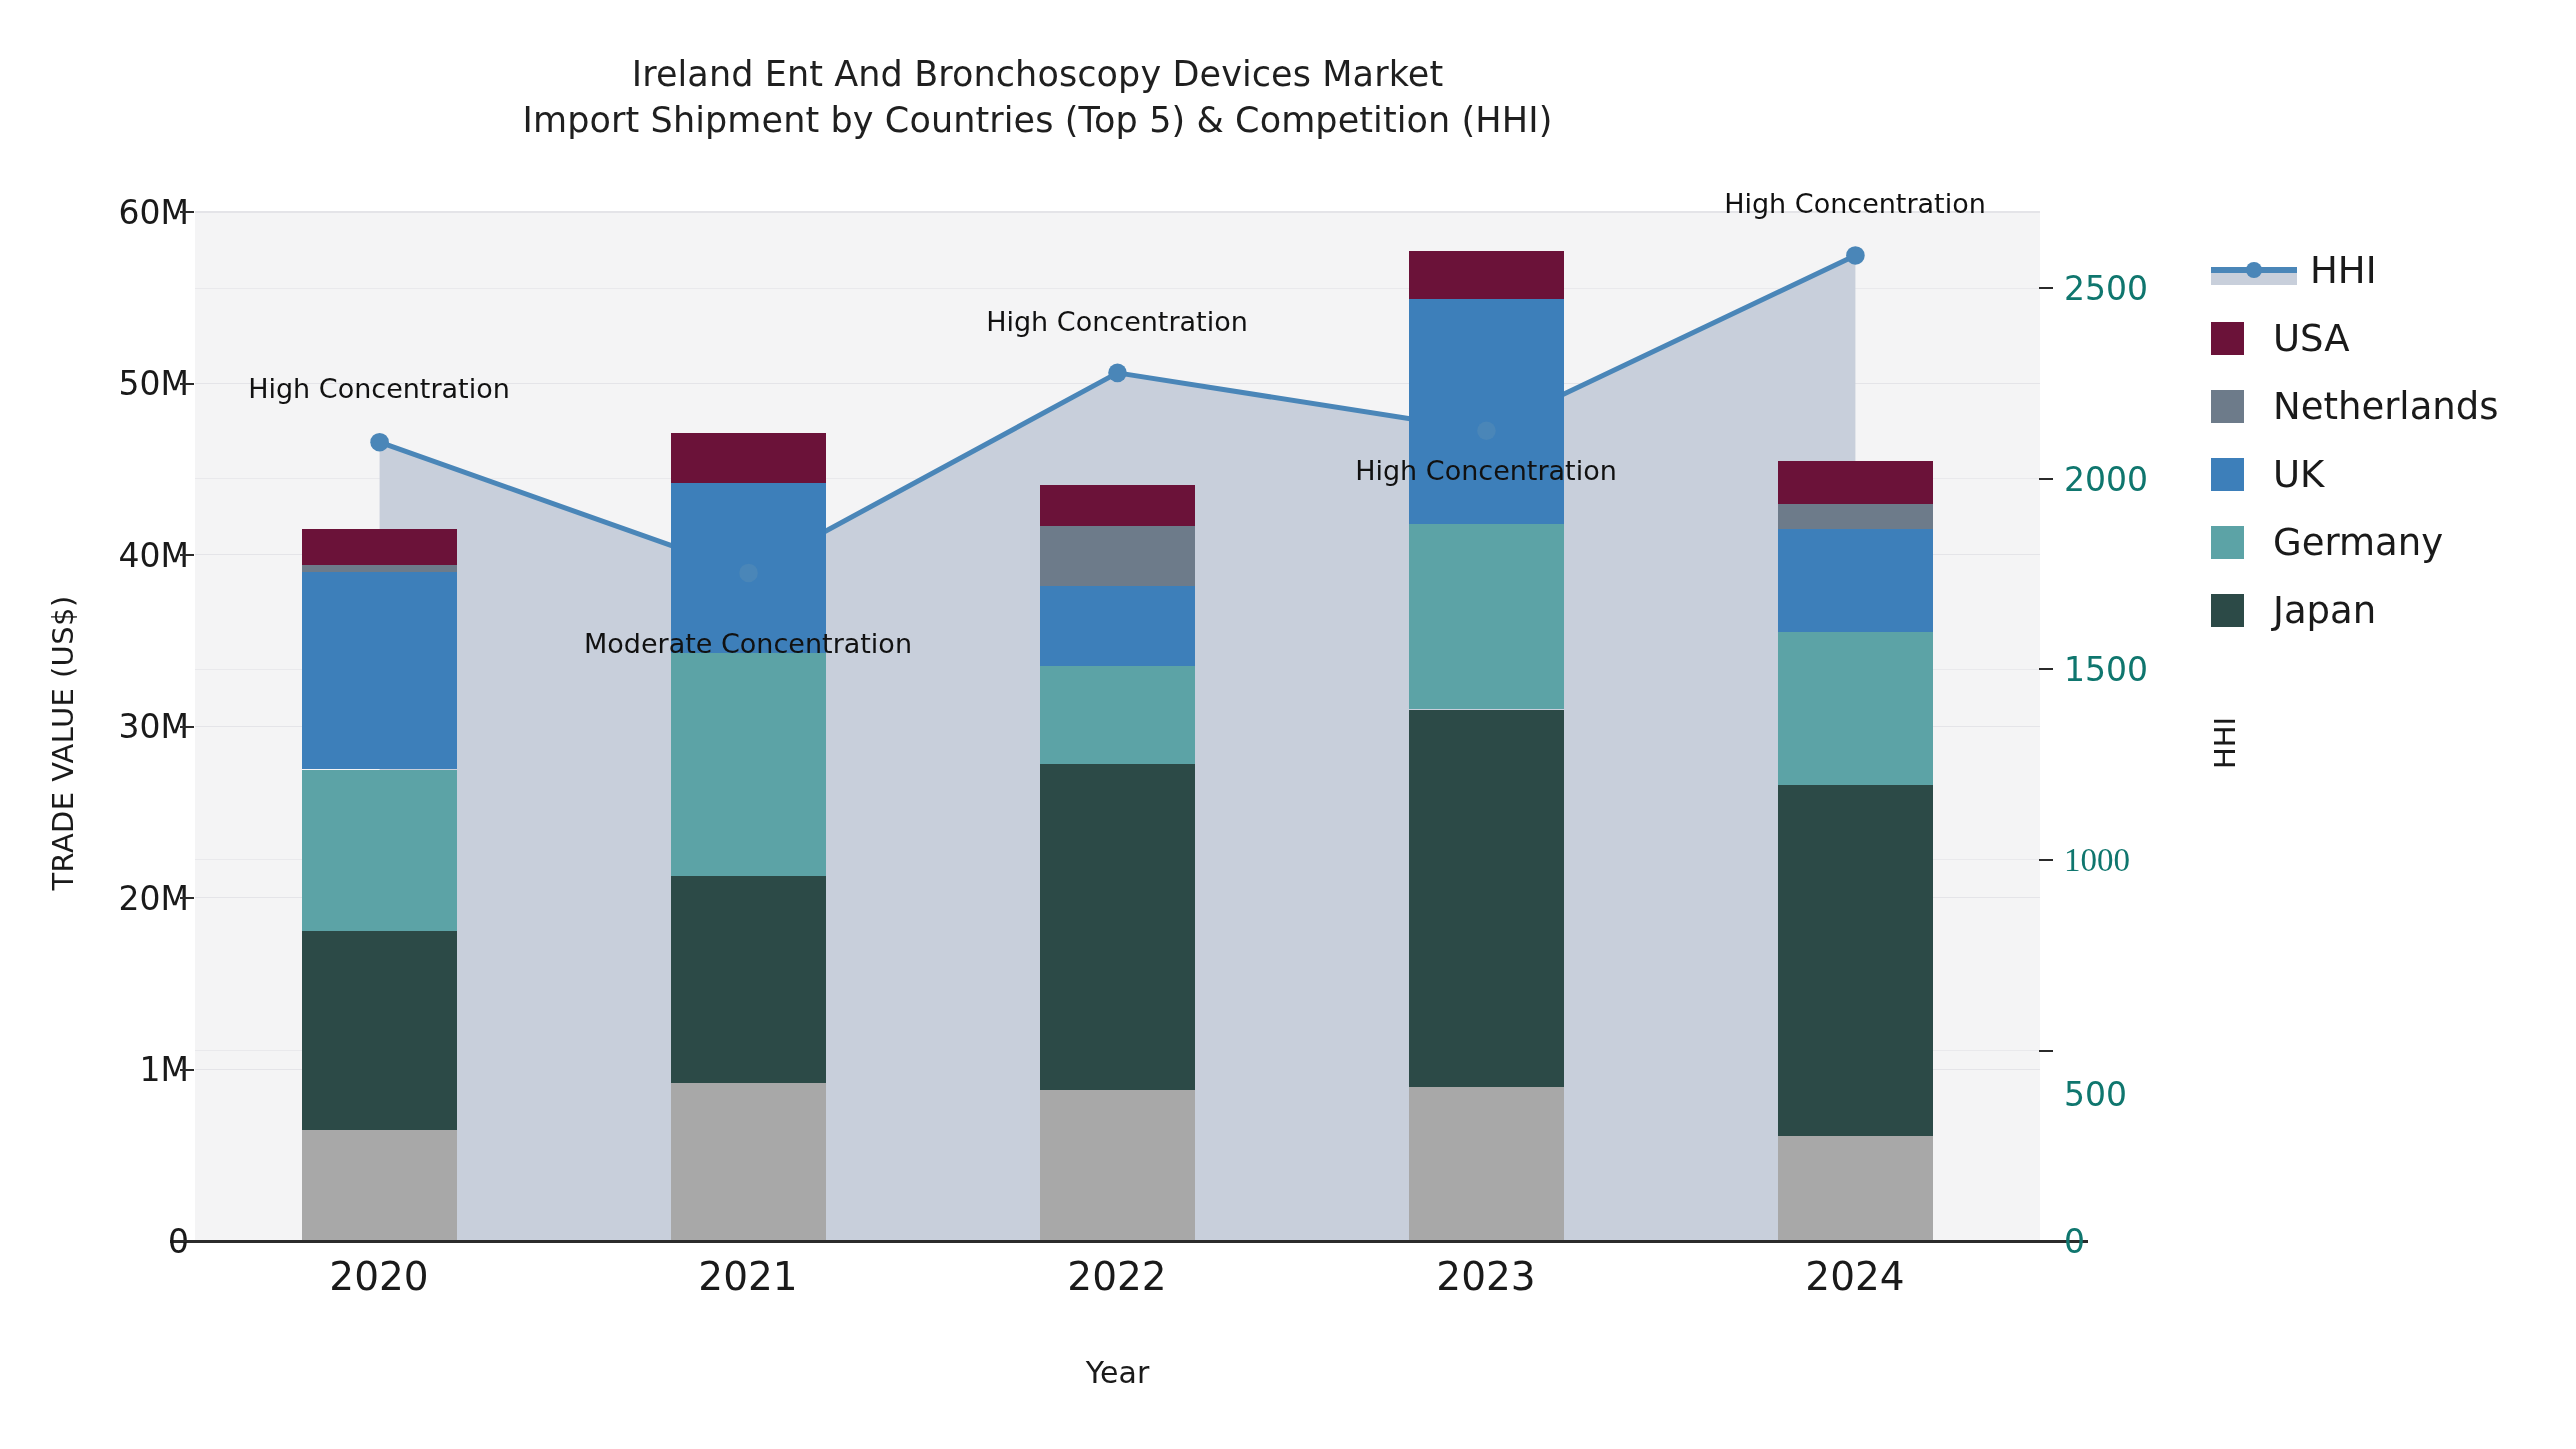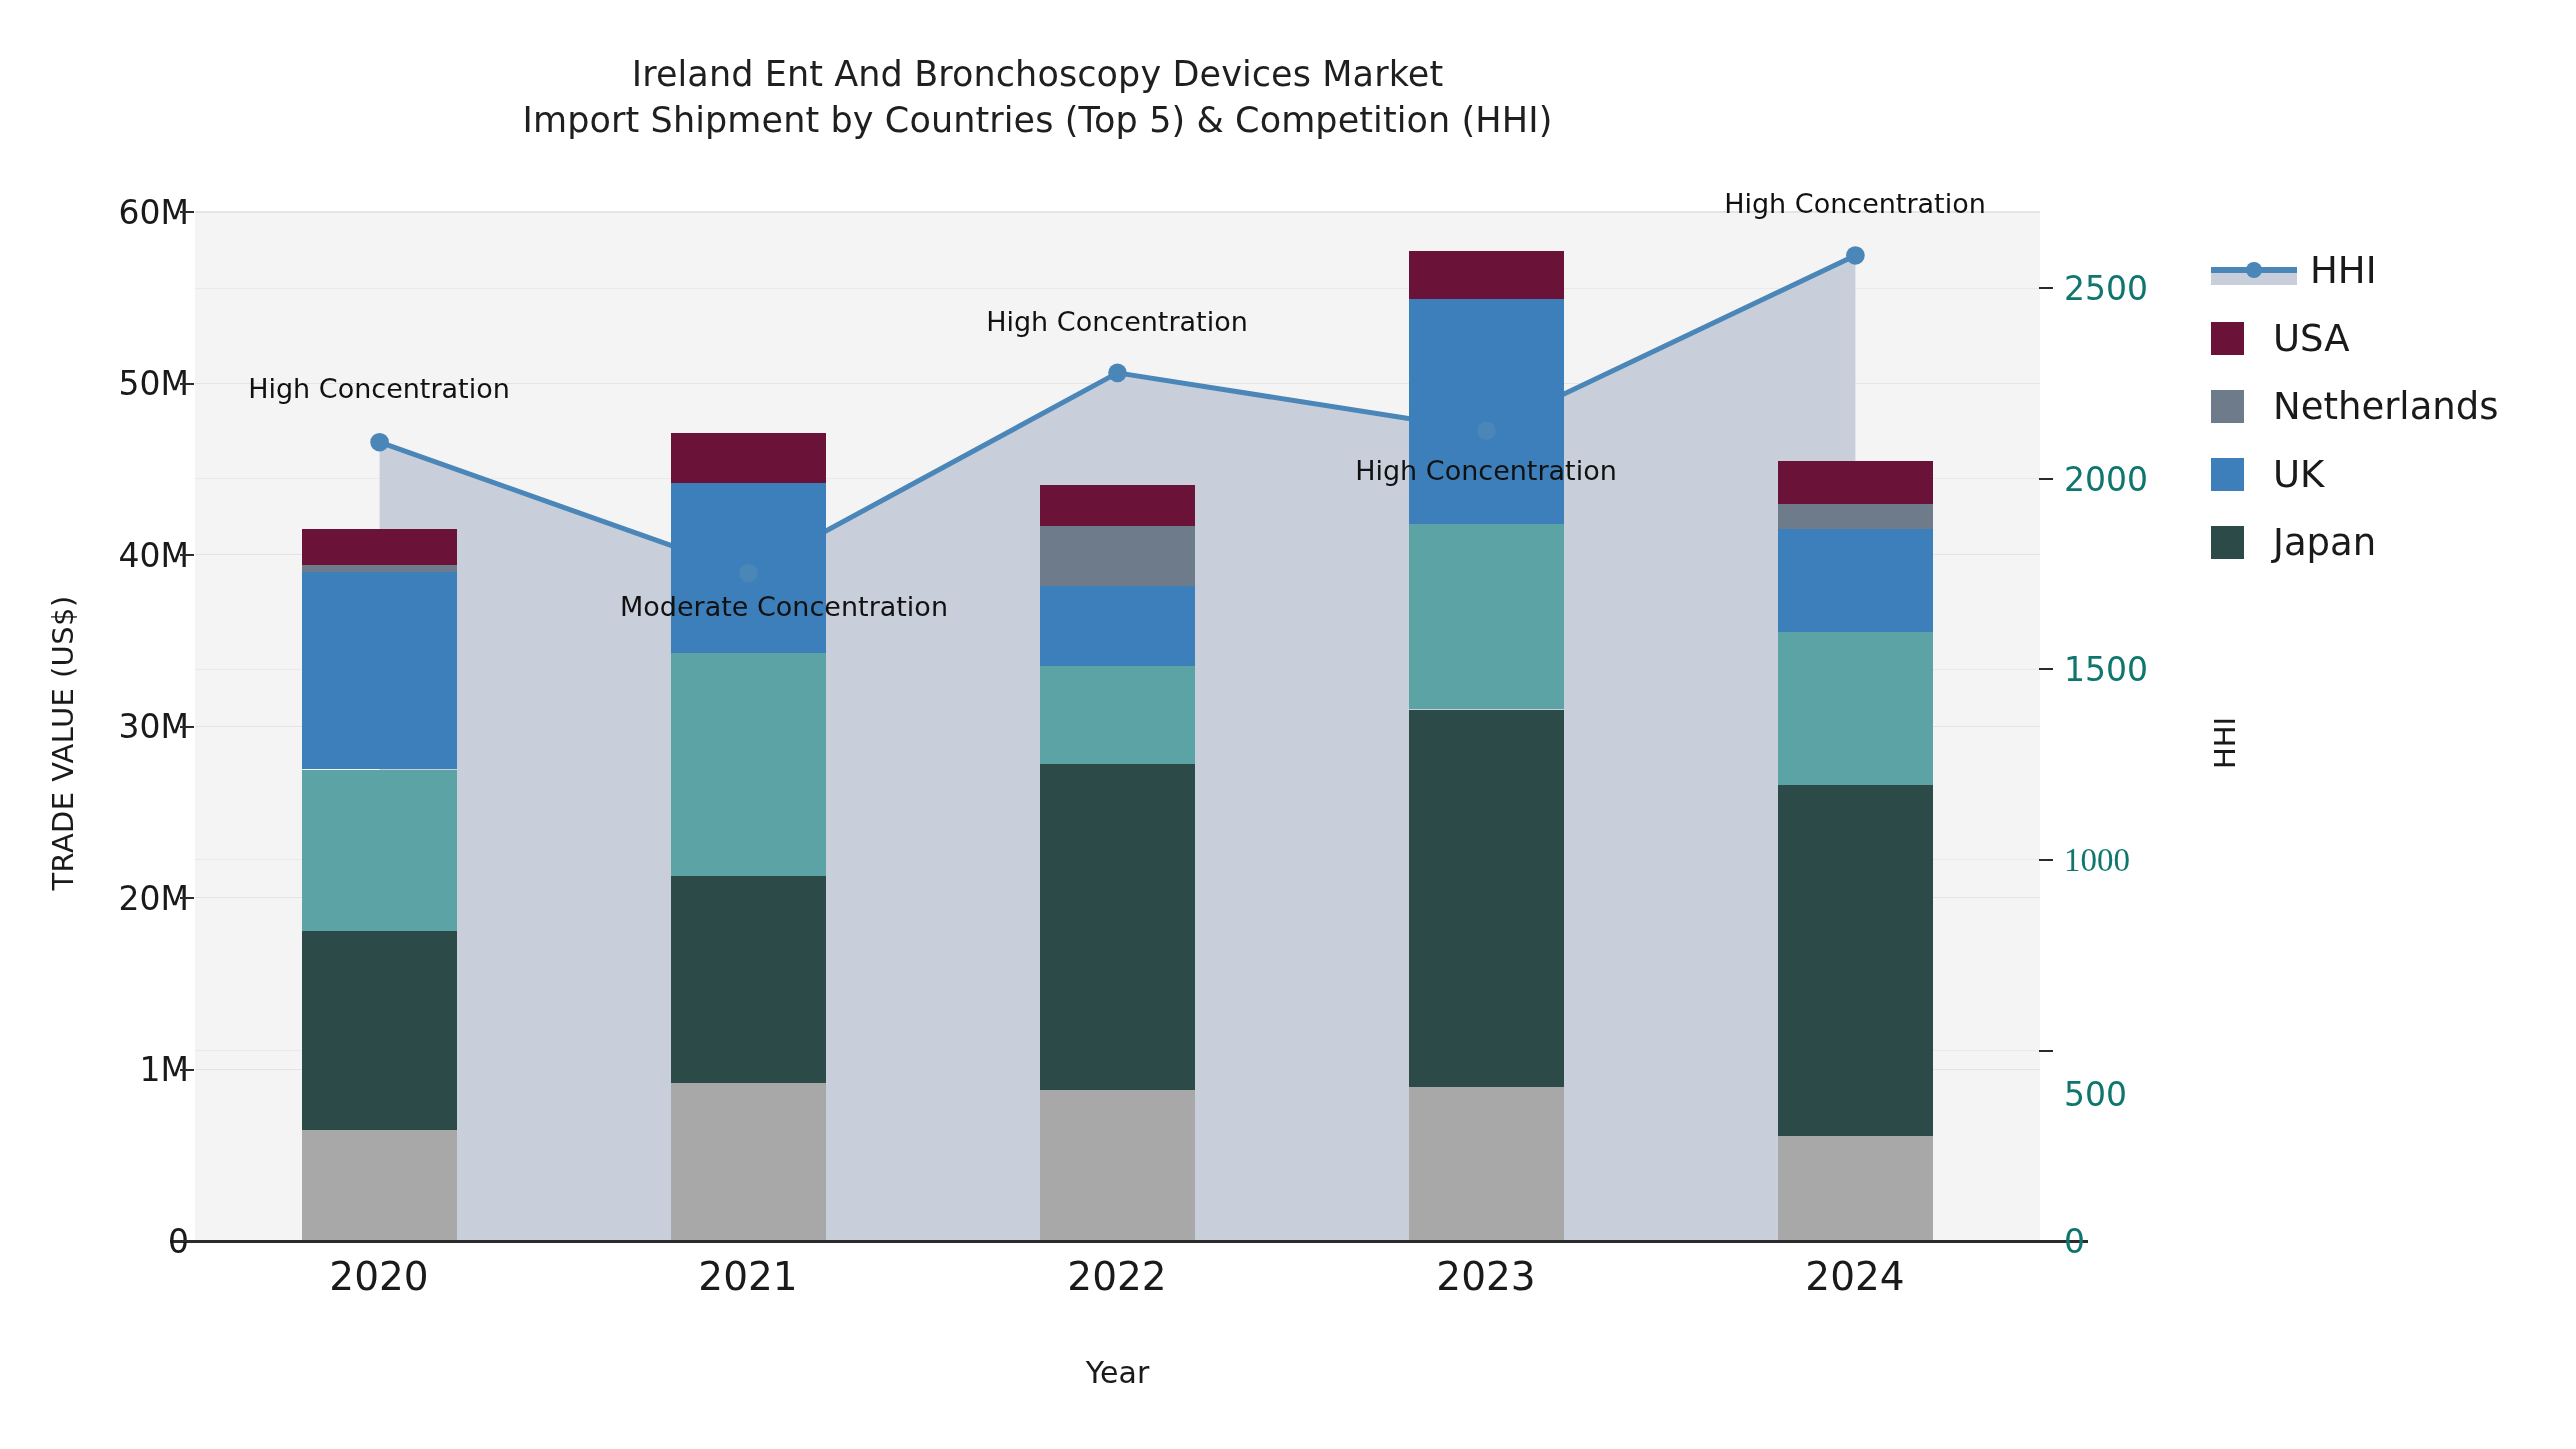--- a/index.html
+++ b/index.html
@@ -170,21 +170,21 @@
           <div class="seg" style="background: rgb(168, 168, 168); bottom: 0px; height: 105px;"></div>
           <div class="seg" style="background: rgb(44, 74, 71); bottom: 105px; height: 352px;"></div>
           <div class="seg" style="background: rgb(92, 163, 166); bottom: 456px; height: 153px;"></div>
           <div class="seg" style="background: rgb(61, 127, 186); bottom: 609px; height: 103px;"></div>
           <div class="seg" style="background: rgb(109, 123, 138); bottom: 712px; height: 26px;"></div>
           <div class="seg" style="background: rgb(107, 18, 57); bottom: 737px; height: 43px;"></div>
         </div>
       </div>
     <div id="annot-layer">
         <div class="annot" style="left: 184px; top: 161px;">High Concentration</div>
-        <div class="annot" style="left: 553px; top: 379px; margin-left: 36px;">Moderate Concentration</div>
+        <div class="annot" style="left: 553px; top: 416px;">Moderate Concentration</div>
         <div class="annot" style="left: 922px; top: 94px;">High Concentration</div>
         <div class="annot" style="left: 1291px; top: 243px;">High Concentration</div>
         <div class="annot" style="left: 1660px; top: -24px;">High Concentration</div>
         <svg width="1845" height="1029" viewBox="0 0 2578 1438" style="position: absolute; left: 0px; top: 0px; pointer-events: none;">
           <circle cx="257.8" cy="321.7" r="13" fill="#4a86b8"></circle>
           <circle cx="773.4" cy="504.4" r="13" fill="#4a86b8"></circle>
           <circle cx="1289.0" cy="224.8" r="13" fill="#4a86b8"></circle>
           <circle cx="1804.6" cy="305.7" r="13" fill="#4a86b8"></circle>
           <circle cx="2320.2" cy="60.7" r="13" fill="#4a86b8"></circle>
         </svg>
@@ -250,19 +250,23 @@
       </div>
       <div class="legend-row">
         <div class="legend-swatch" style="background: rgb(109, 123, 138);"></div>
         <div class="legend-label">Netherlands</div>
       </div>
       <div class="legend-row">
         <div class="legend-swatch" style="background: rgb(61, 127, 186);"></div>
         <div class="legend-label">UK</div>
       </div>
       <div class="legend-row">
+        <div class="legend-swatch" style="background: rgb(92, 163, 166);"></div>
+        <div class="legend-label">Germany</div>
+      </div>
+      <div class="legend-row">
         <div class="legend-swatch" style="background: rgb(44, 74, 71);"></div>
         <div class="legend-label">Japan</div>
       </div>
     </div>
 
 </div>
 
 
 </body></html>

